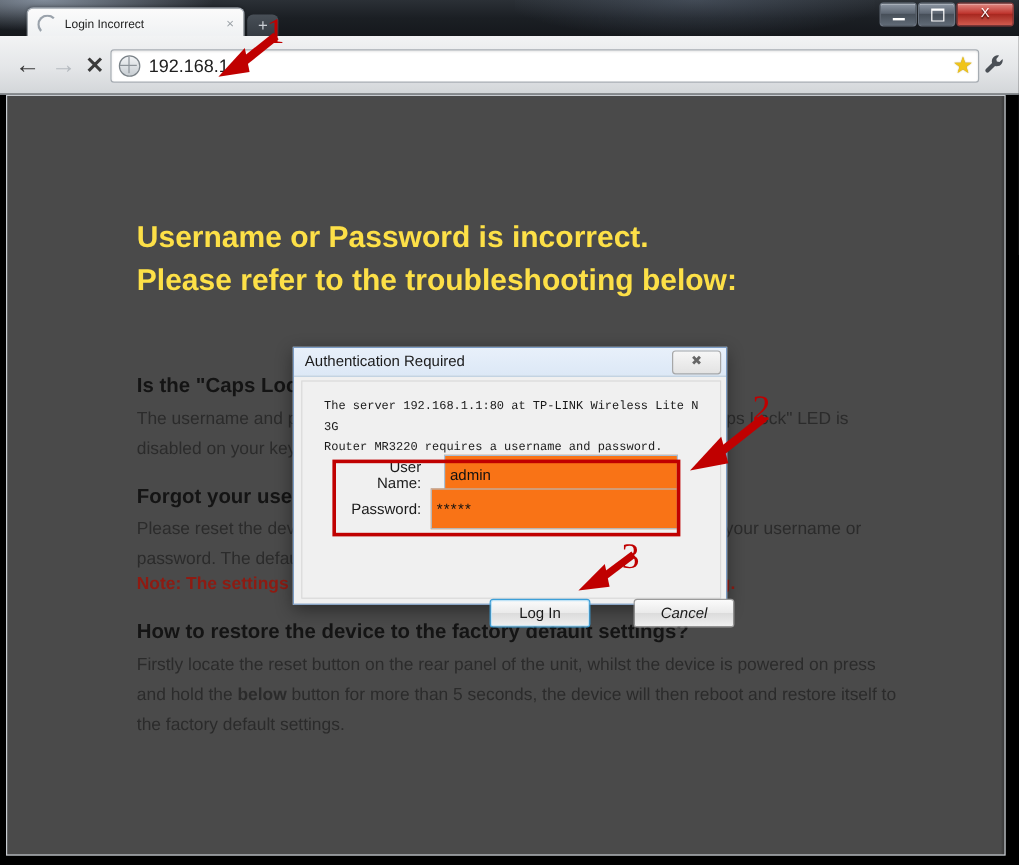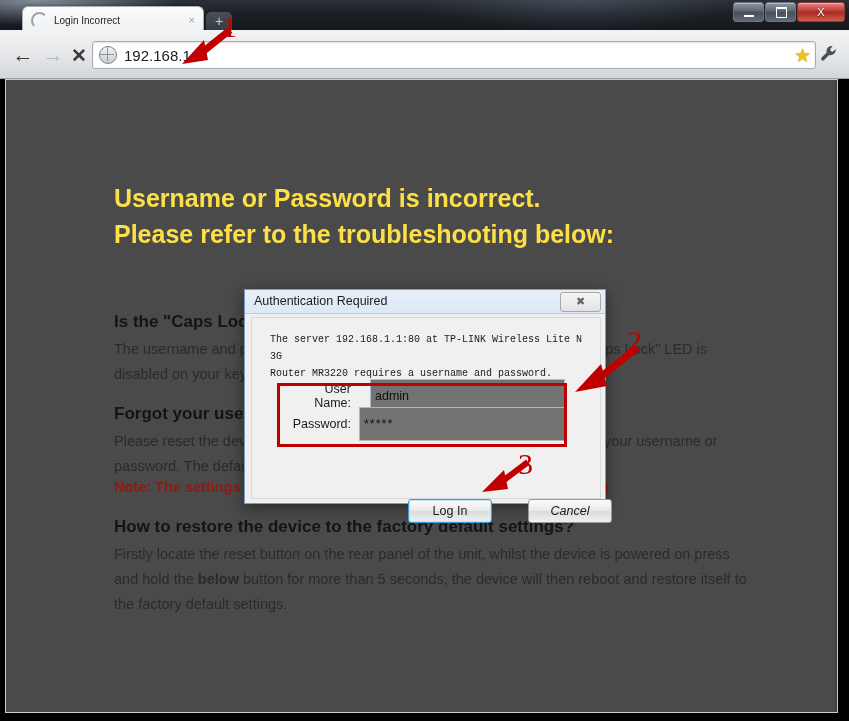--- a/index.html
+++ b/index.html
@@ -229,21 +229,21 @@
   }
   .field-row.r1 { top: 0; gap: 11px; }
   .field-row.r2 { top: 28px; }
   .field-label {
     width: 72px; text-align: right; padding-right: 8px;
     font-size: 12.5px; color: #1a1a1a;
     box-sizing: border-box;
   }
   .field-input {
     flex: 1; height: 34px; box-sizing: border-box;
-    background: #737373; border: 1px solid #a6c0d8;
+    background: #f97316; border: 1px solid #a6c0d8;
     font-size: 12.5px; color: #111;
     padding: 2px 4px; line-height: 17px;
   }
   .field-input.pw { border-color: #b7b7b7; letter-spacing: 1px; }
 
   .dlg-buttons {
     position: absolute; left: 0; top: 182px; width: 100%;
   }
   .btn {
     position: absolute; top: -1px;

